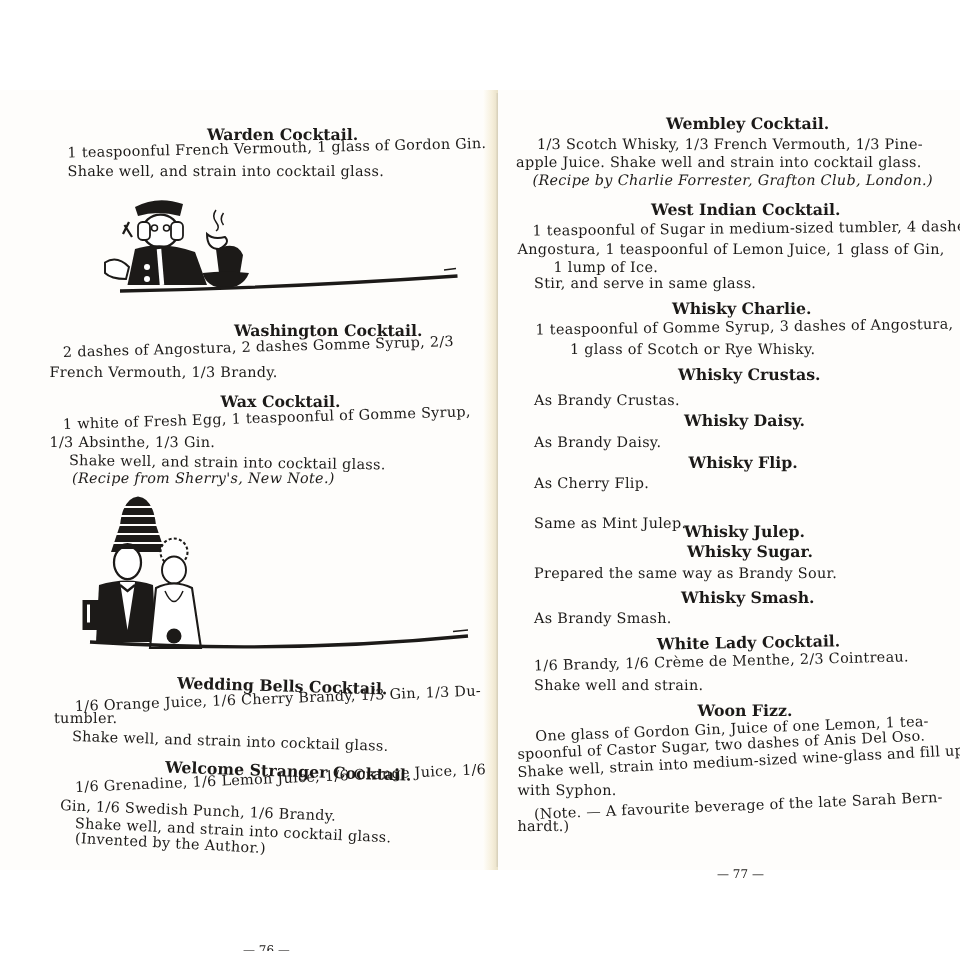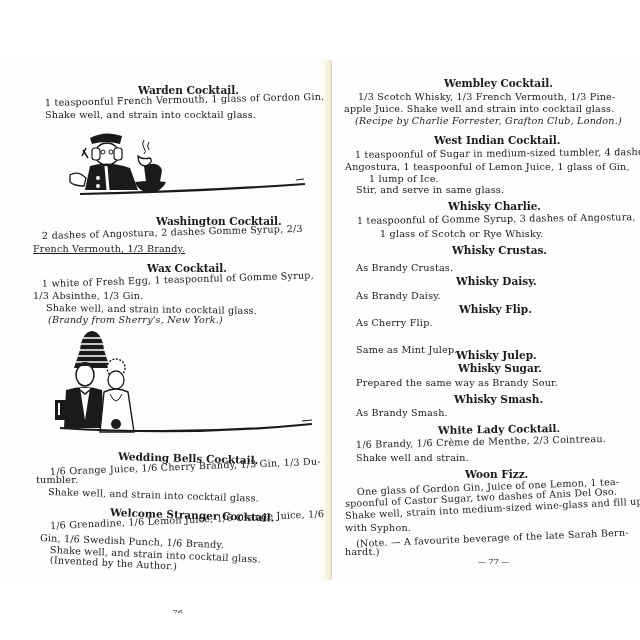--- a/index.html
+++ b/index.html
@@ -9,21 +9,21 @@
   .page.left { left:0; width:330px; }
   .page.right { left:331px; width:309px; }
   .spine { position:absolute; left:322px; top:60px; width:10px; height:520px;
            background:linear-gradient(to right,#fffefb,#f6efdc 60%,#e9e1c8); }
   .spine-line { position:absolute; left:331px; top:62px; width:1px; height:516px; background:#d9d2bd; }
   .t { position:absolute; white-space:nowrap; font-size:9.6px; line-height:12px; letter-spacing:0.2px; }
   .h { position:absolute; white-space:nowrap; font-weight:bold; font-size:10.5px; line-height:13px; }
   .it { font-style:italic; }
   .rot { transform-origin:left center; }
   .illus { position:absolute; }
-  .pagenum { position:absolute; font-size:8px; white-space:nowrap; }
+  .pagenum { position:absolute; font-size:8px; white-space:nowrap;margin-top:21px; }
 </style>
 </head>
 <body>
 
 <div class="page left"></div>
 <div class="page right"></div>
 <div class="spine"></div>
 <div class="spine-line"></div>
 
 <div>
@@ -49,29 +49,29 @@
   <path d="M94 10 Q91 14 94 18 Q97 22 94 24 M99 12 Q96 16 99 20" fill="none" stroke="#1c1a18" stroke-width="1"></path>
   <path d="M94 36 Q108 30 112 40 L110 52 L96 52 Z" fill="#1c1a18"></path>
   <path d="M85 52 Q100 50 116 52 Q112 62 100 62 Q88 62 85 52 Z" fill="#1c1a18"></path>
   <path d="M30 64 Q140 62 255 54" fill="none" stroke="#1c1a18" stroke-width="2.2"></path>
   <path d="M246 50 L254 49" stroke="#1c1a18" stroke-width="1"></path>
 </svg>
 
 <div>
   <div class="h" style="left:128px;top:215px;margin-left:28px;">Washington Cocktail.</div>
   <div class="t rot" style="left:42px;top:230px;transform:rotate(-1.6deg);">2 dashes of Angostura, 2 dashes Gomme Syrup, 2/3</div>
-  <div class="t" style="left:33px;top:243px;text-decoration:underline;">French Vermouth, 1/3 Brandy.</div>
+  <div class="t" style="left:33px;top:243px;">French Vermouth, 1/3 Brandy.</div>
 </div>
 
 <div>
   <div class="h" style="left:147px;top:262px;">Wax Cocktail.</div>
   <div class="t rot" style="left:42px;top:278px;transform:rotate(-1.8deg);">1 white of Fresh Egg, 1 teaspoonful of Gomme Syrup,</div>
   <div class="t" style="left:33px;top:290px;">1/3 Absinthe, 1/3 Gin.</div>
   <div class="t rot" style="left:46px;top:302px;transform:rotate(0.8deg);">Shake well, and strain into cocktail glass.</div>
-  <div class="t it" style="left:48px;top:314px;">(Brandy from Sherry's, New York.)</div>
+  <div class="t it" style="left:48px;top:314px;">(Recipe from Sherry's, New Note.)</div>
 </div>
 
 <svg class="illus" style="left:50px;top:328px;" width="270" height="115" viewBox="0 0 270 115">
   <g>
     <path d="M30 22 Q32 4 42 3 Q52 4 54 22 L60 40 L24 40 Z" fill="#1c1a18"></path>
     <path d="M30 10 H54 M28 16 H56 M27 22 H57 M26 28 H58 M25 34 H59" stroke="#fefdfb" stroke-width="1.4"></path>
   </g>
   <ellipse cx="35" cy="47" rx="9" ry="11" fill="#fff" stroke="#1c1a18" stroke-width="1.5"></ellipse>
   <path d="M26 38 Q35 30 44 38" fill="#1c1a18"></path>
   <path d="M16 62 Q35 56 52 62 L54 100 L14 100 Z" fill="#1c1a18"></path>

